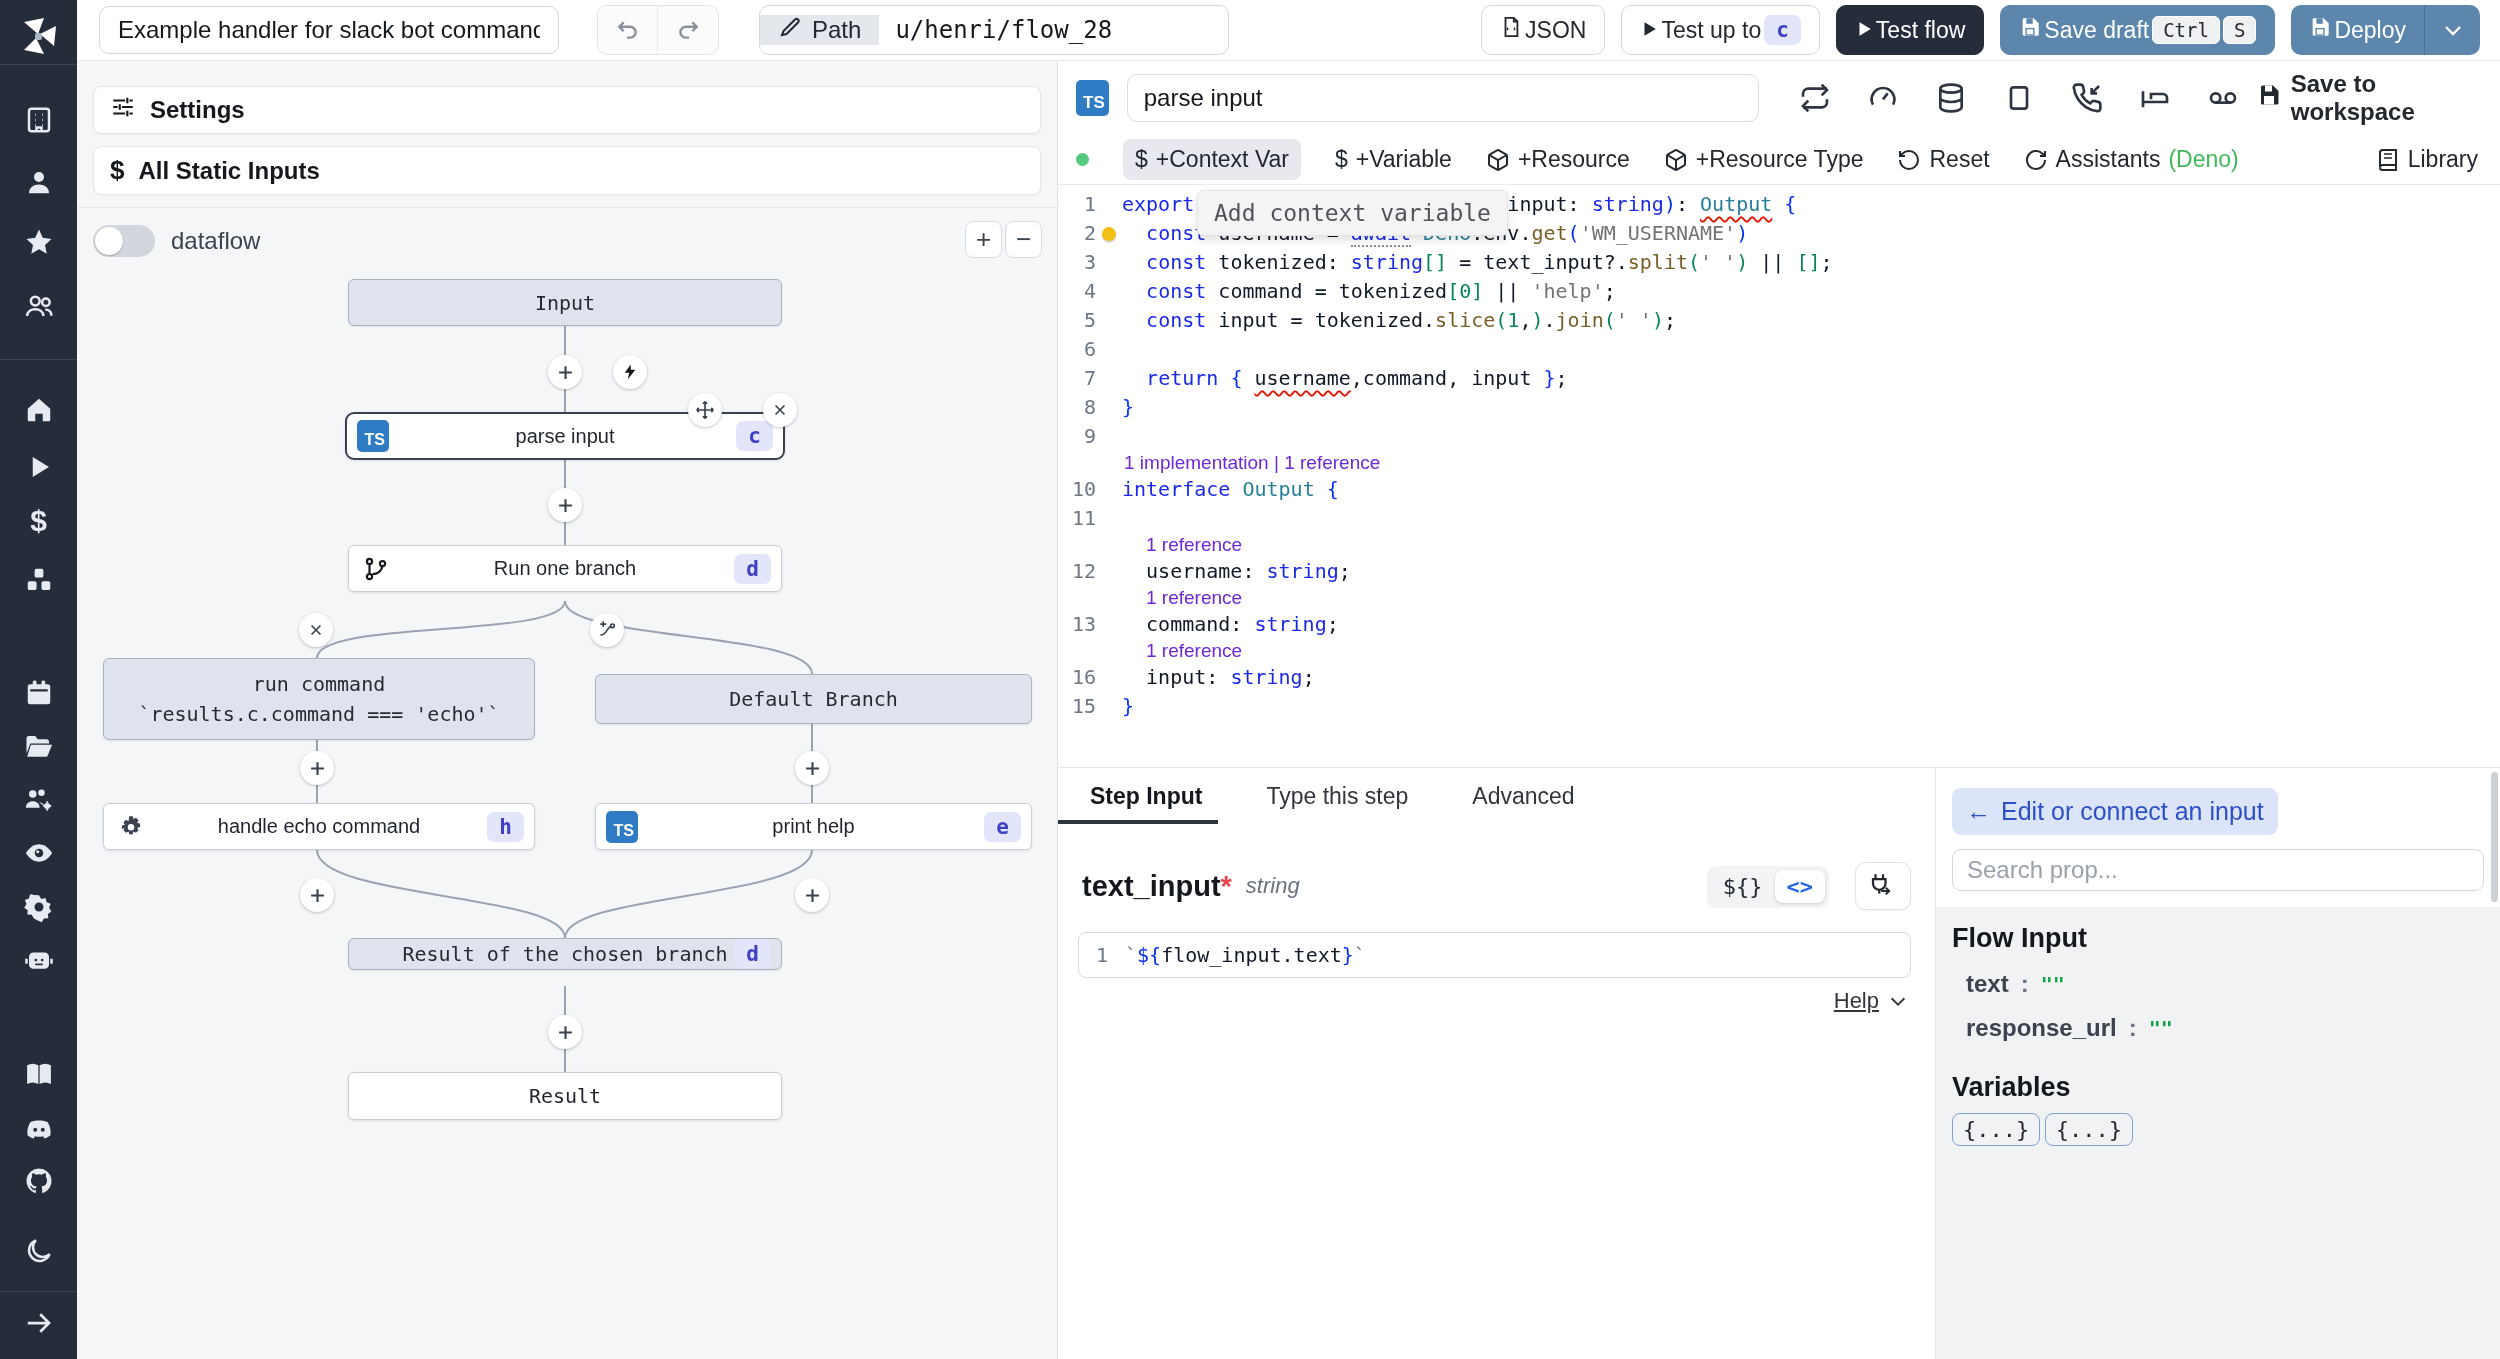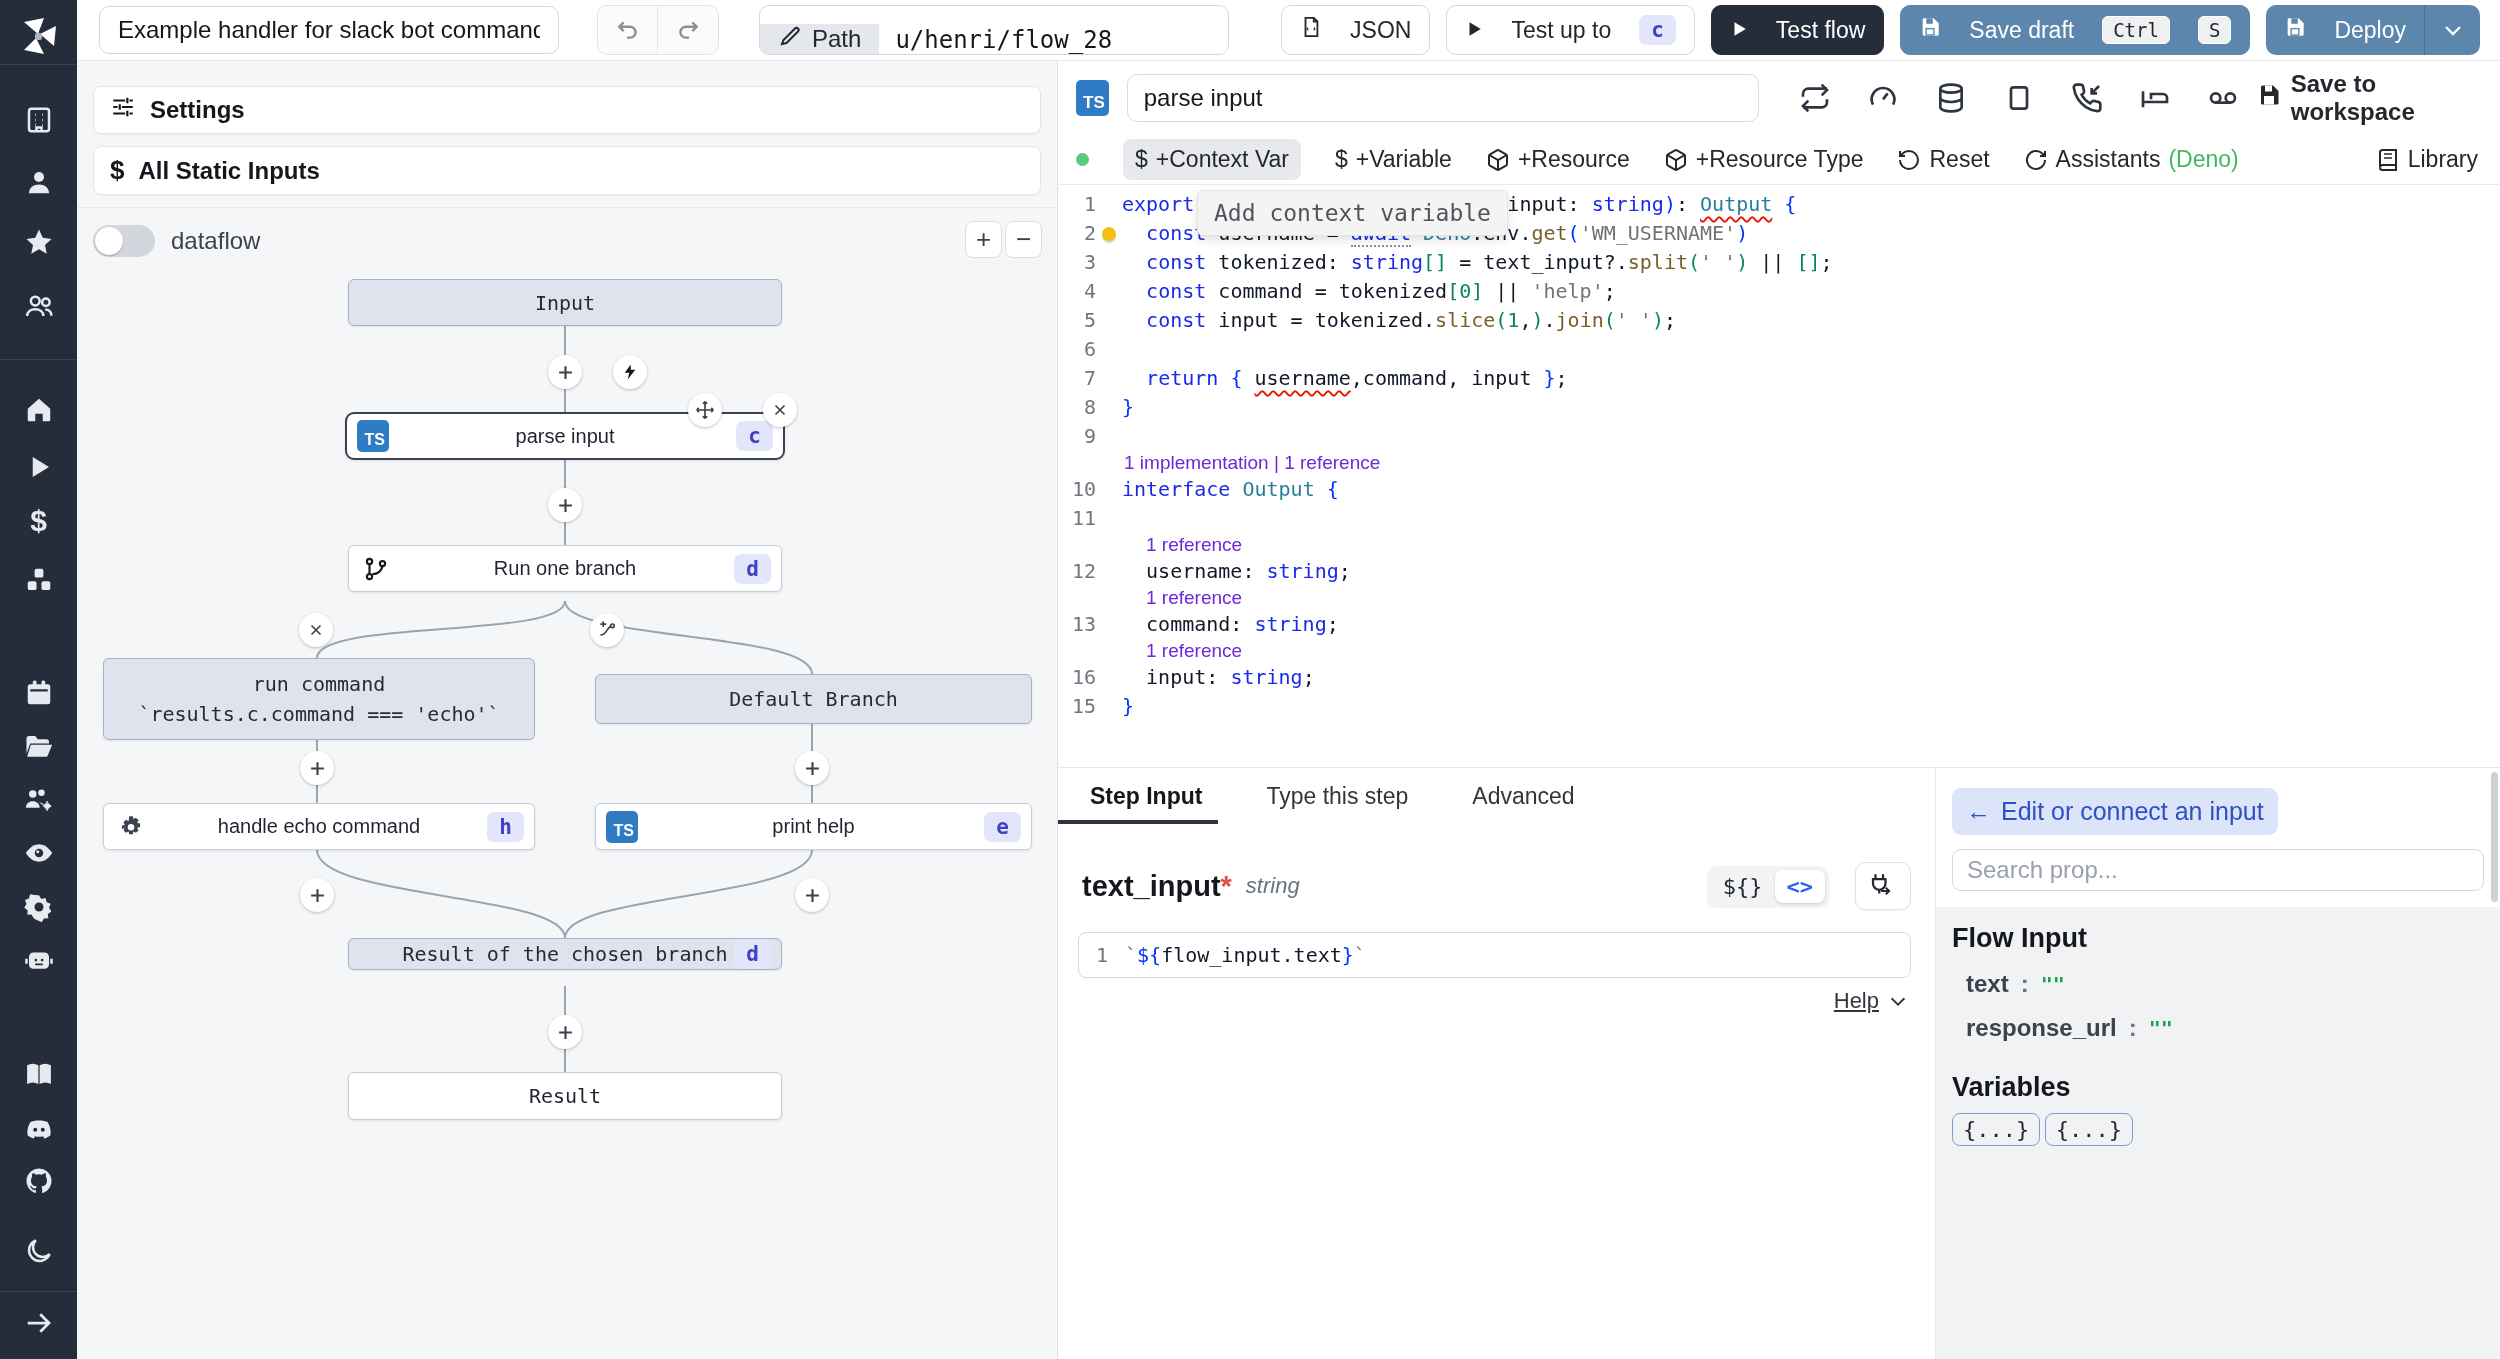--- a/index.html
+++ b/index.html
@@ -15,25 +15,25 @@
   .sb-div { position:absolute; left:0; width:77px; border-top:1px solid #3a4250; }
   .logo { position:absolute; top:12px; left:14px; width:48px; height:48px; }
 
   
   .main { flex:1; display:flex; flex-direction:column; min-width:0; }
   .topbar { height:61px; flex:none; display:flex; align-items:center; gap:16px; padding:0 20px 0 22px; border-bottom:1px solid #e4e6ea; background:#fff; }
   .title-input { width:460px; height:48px; border:1px solid #d4d7dd; border-radius:10px; padding:0 18px; font-size:24px; color:#14171c; font-family:inherit; }
   .undo-group { display:flex; border:1px solid #e0e3e8; border-radius:10px; overflow:hidden; margin-left:22px; }
   .undo-group button { width:60px; height:48px; background:#fbfbfc; border:none; border-right:1px solid #e6e8ec; display:flex; align-items:center; justify-content:center; cursor:pointer; }
   .undo-group button:last-child { border-right:none; }
-  .path-chip { display:flex; align-items:flex-end; border:1px solid #d4d7dd; border-radius:10px; overflow:hidden; margin-left:24px; height:50px; width:470px; }
+  .path-chip { display:flex; align-items:center; border:1px solid #d4d7dd; border-radius:10px; overflow:hidden; margin-left:24px; height:50px; width:470px; }
   .path-label { background:#e4e7ec; display:flex; align-items:center; gap:10px; padding:0 18px; font-size:24px; color:#23272e; }
   .path-value { flex:1; display:flex; align-items:center; padding:0 16px; font-size:24px; background:#fff; color:#14171c; }
   .tb-spacer { flex:1; }
-  .btn { display:flex; align-items:center; gap:28px; height:50px; padding:0 18px; border-radius:10px; border:1px solid #d4d7dd; background:#fff; font-size:23px; color:#23272e; cursor:pointer; font-family:inherit; }
+  .btn { display:flex; align-items:center; gap:3px; height:50px; padding:0 18px; border-radius:10px; border:1px solid #d4d7dd; background:#fff; font-size:23px; color:#23272e; cursor:pointer; font-family:inherit; }
   .btn.dark { background:#262d3a; border-color:#262d3a; color:#fff; }
   .btn.blue { background:#5d86ad; border-color:#5d86ad; color:#fff; }
   .badge-letter { background:#e3e6fb; color:#4040c4; font-family:"DejaVu Sans Mono",monospace; font-weight:bold; font-size:21px; padding:3px 12px; border-radius:7px; }
   kbd { background:#eef0f2; border:1px solid #fff; color:#23272e; border-radius:6px; padding:2px 10px; font-family:"DejaVu Sans Mono",monospace; font-size:19px; }
   .deploy-split { display:flex; align-items:stretch; border-radius:10px; overflow:hidden; }
   .deploy-split .btn { border-radius:0; border:none; }
   .deploy-split .chev { width:56px; display:flex; align-items:center; justify-content:center; background:#5d86ad; border-left:1px solid #4a7098; cursor:pointer; }
 
   
   .content { flex:1; display:flex; min-height:0; }

